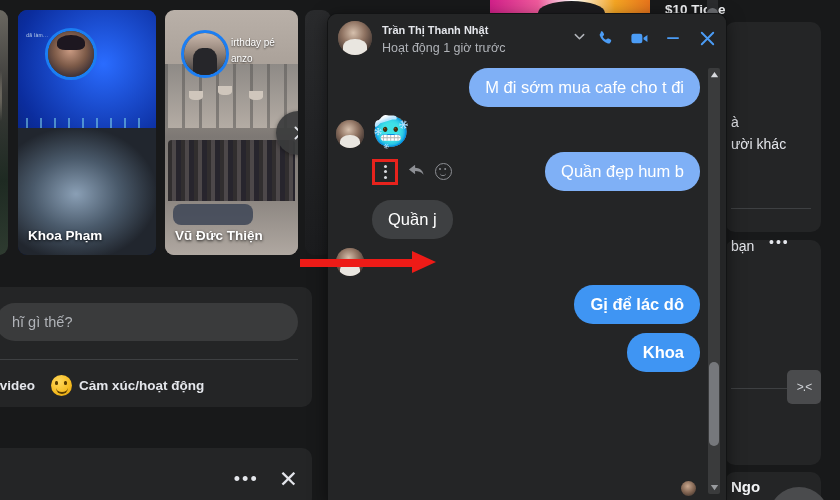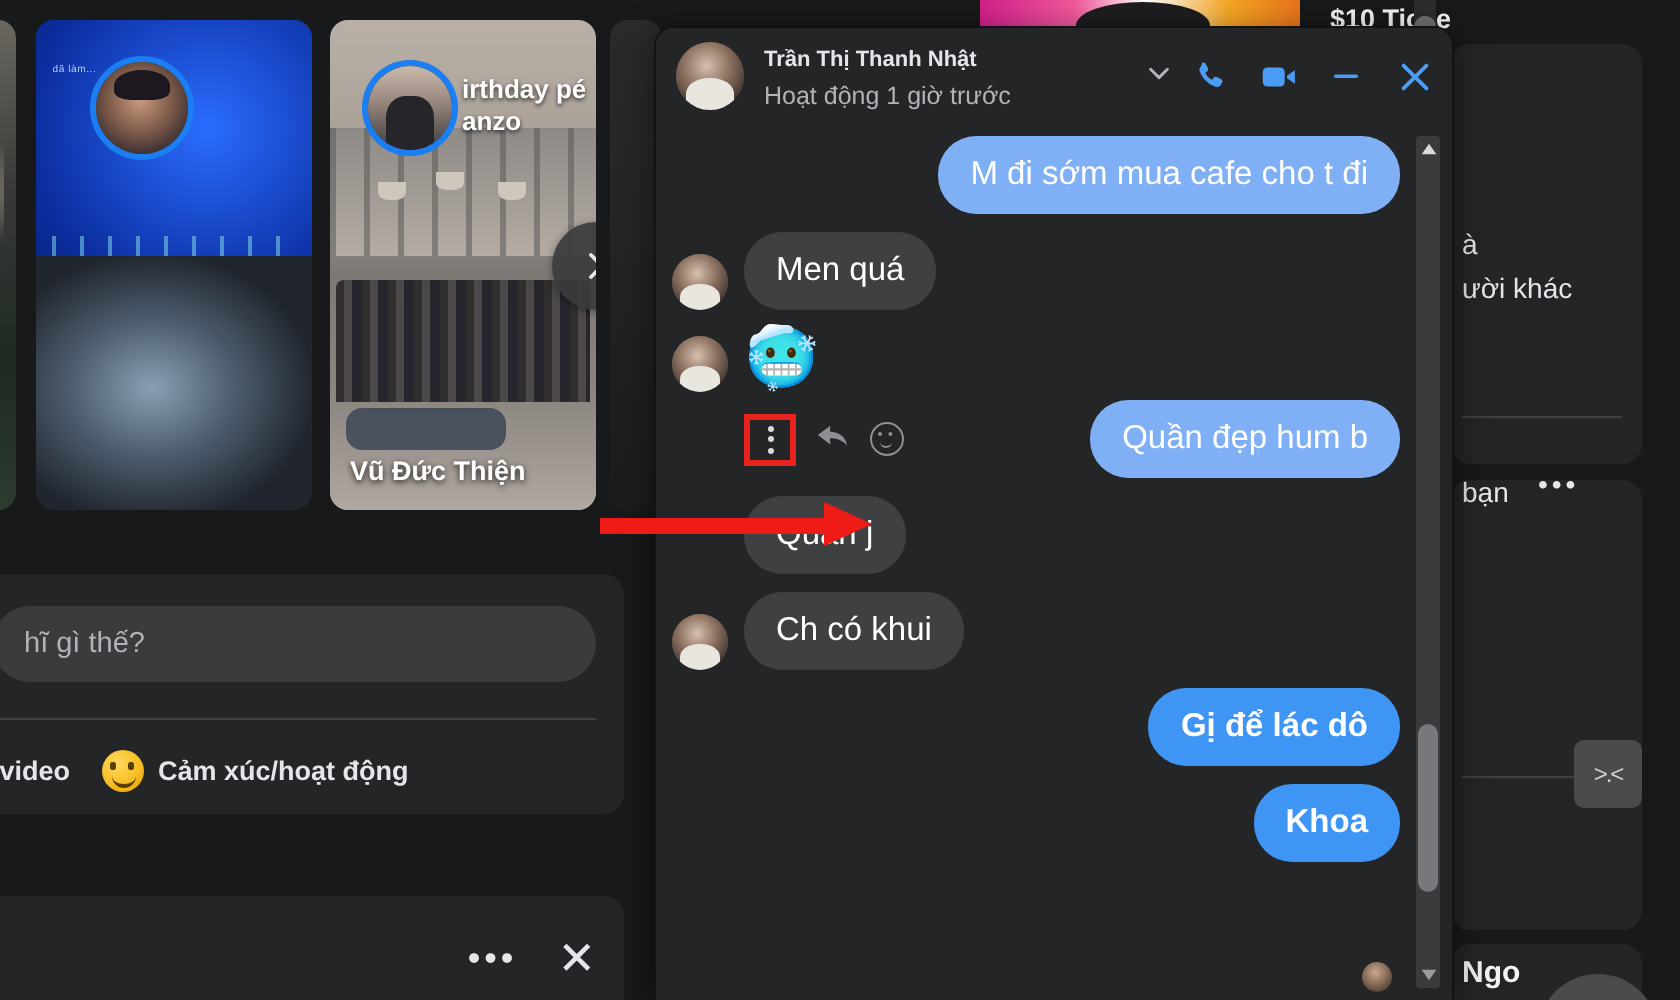--- a/index.html
+++ b/index.html
@@ -106,22 +106,22 @@
     background:#3c3f44;
   }
   .story-avatar.a1 { left:27px; top:18px; width:52px; height:52px; }
   .story-avatar.a2 { left:16px; top:20px; width:48px; height:48px; }
   .av-face-1 { position:absolute; inset:0; background:radial-gradient(circle at 48% 42%, #c99a82 0%, #7c5a48 45%, #2a2430 85%); }
   .av-face-1::after{ content:""; position:absolute; left:20%; top:8%; width:60%; height:34%; background:#1d1720; border-radius:50% 50% 30% 30%; }
   .av-face-2 { position:absolute; inset:0; background:linear-gradient(180deg,#cbb9ad 0%, #9b8b80 40%, #3c3a3c 100%); }
   .av-face-2::after{ content:""; position:absolute; left:22%; top:36%; width:56%; height:64%; background:#26262a; border-radius:40% 40% 0 0; }
 
   .story-ovl-text {
-    position:absolute; color:#ffffff; font-size:13px; line-height:1.35;
-    text-shadow:0 1px 2px rgba(0,0,0,.75); font-weight:700;
+    position:absolute; color:#ffffff; font-size:10px; line-height:1.35;
+    text-shadow:0 1px 2px rgba(0,0,0,.75); font-weight:400;
   }
   .story-name {
     position:absolute; left:10px; bottom:12px; right:8px;
     color:#fff; font-weight:bold; font-size:13.5px;
     text-shadow:0 1px 3px rgba(0,0,0,.85);
   }
   .story-next-btn {
     position:absolute; right:-22px; top:50%; transform:translateY(-50%);
     width:44px; height:44px; border-radius:50%;
     background:rgba(58,59,60,.92);
@@ -343,20 +343,21 @@
         <div class="sc-img img-konzert">
           <div class="tinytext">dã làm...</div>
           <div class="bars"></div>
           <div class="blue-blob"></div>
           <div class="ring-logo"></div>
           <div class="karik">KARIK</div>
         </div>
         <div class="story-avatar a1">
           <div class="av-face-1"></div>
         </div>
+        <div class="story-name">Khoa Phạm</div>
       </div>
 
       <div class="story-card c2">
         <div class="sc-img img-studio">
           <div class="ceiling"></div>
           <div class="lamp l1"></div>
           <div class="lamp l2"></div>
           <div class="lamp l3"></div>
           <div class="crowd"></div>
           <div class="floor"></div>
@@ -469,26 +470,20 @@
         </div>
       </div>
     </div>
 
     <div class="chat-body">
 
       <div class="msg-row out">
         <div class="bubble out-soft">M đi sớm mua cafe cho t đi</div>
       </div>
 
-      <div class="msg-row">
-        <div class="row-avatar">
-            <div class="f"></div>
-          </div>
-        <div class="bubble in">Men quá</div>
-      </div>
 
 
       <div class="sticker-row">
         <div class="row-avatar">
             <div class="f"></div>
           </div>
         <div class="big-emoji">🥶</div>
       </div>
 
       <div class="row-with-tools">
@@ -513,21 +508,20 @@
 
       <div class="msg-row">
         <div class="row-avatar hidden-av"></div>
         <div class="bubble in">Quần j</div>
       </div>
 
       <div class="msg-row">
         <div class="row-avatar">
             <div class="f"></div>
           </div>
-        <div class="bubble in">Ch có khui</div>
       </div>
 
       <div class="msg-row out">
         <div class="bubble out">Gị để lác dô</div>
       </div>
 
       <div class="msg-row out" style="margin-bottom:2px;">
         <div class="bubble out">Khoa</div>
       </div>
 

